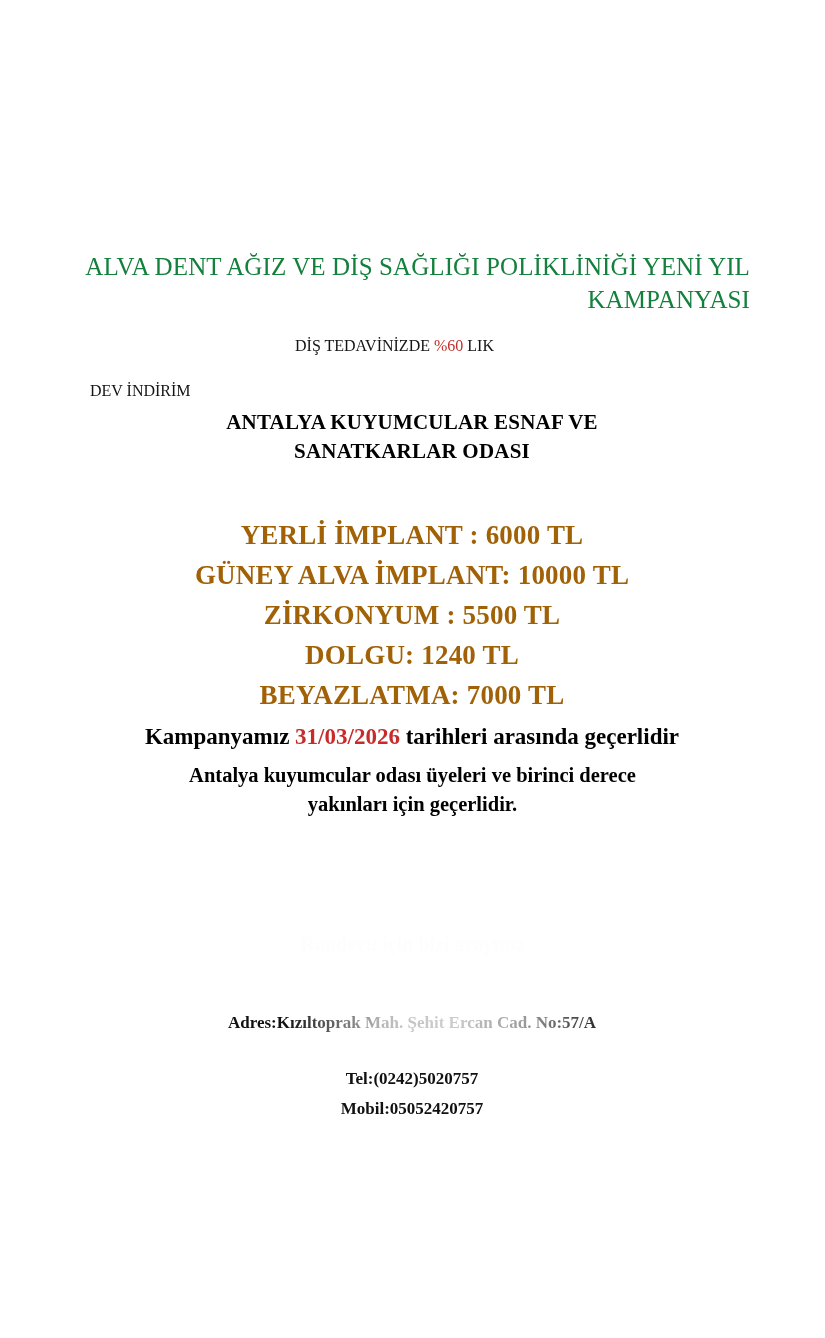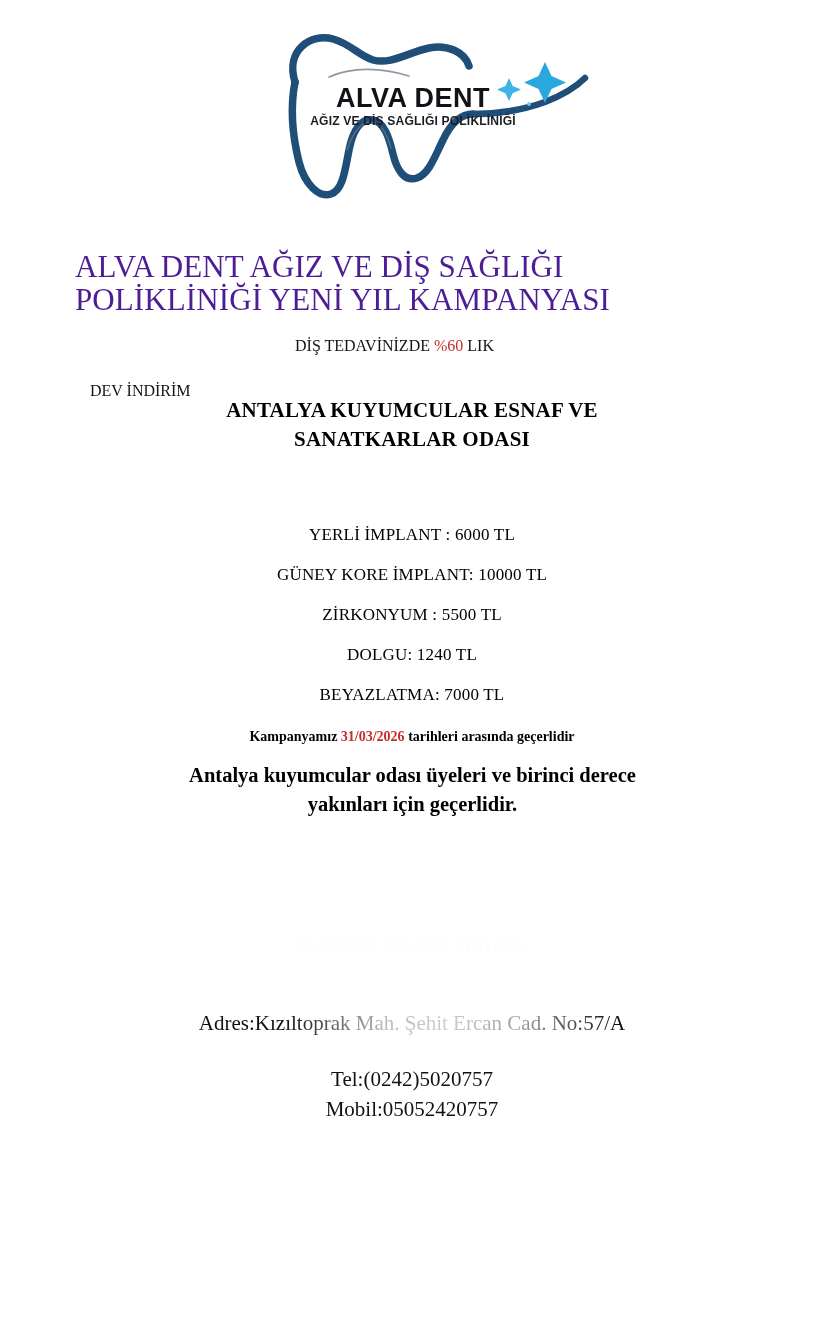--- a/index.html
+++ b/index.html
@@ -73,24 +73,24 @@
     display: block;
     margin-top: 3px;
     white-space: nowrap;
   }
 
   .headline {
     position: absolute;
     left: 75px;
     top: 250px;
     width: 675px;
-    text-align: left;
-    font-size: 31px;
+    text-align: right;
+    font-size: 25px;
     line-height: 33px;
-    color: #4c1d95;
+    color: #15803d;
     letter-spacing: 0.1px;
   }
 
   .subline {
     position: absolute;
     left: 90px;
     top: 323px;
     width: 645px;
     font-size: 16px;
     line-height: 45px;
@@ -101,54 +101,54 @@
     display: inline-block;
     width: 205px;
   }
   .subline .red {
     color: #C0302B;
   }
 
   .org {
     position: absolute;
     left: 112px;
-    top: 396px;
+    top: 408px;
     width: 600px;
     text-align: center;
     font-weight: bold;
     font-size: 21px;
     line-height: 29px;
     color: #000000;
     letter-spacing: 0.2px;
   }
 
   .price-list {
     position: absolute;
     left: 62px;
     top: 515px;
     width: 700px;
     text-align: center;
   }
   .price-line {
-    font-weight: normal;
-    font-size: 17px;
+    font-weight: bold;
+    font-size: 27px;
     line-height: 40px;
-    color: #000000;
+    color: #a16207;
     letter-spacing: 0.2px;
     white-space: nowrap;
   }
 
   .validity {
     position: absolute;
     left: 62px;
     top: 722px;
     width: 700px;
     text-align: center;
     font-weight: bold;
-    font-size: 14px;
+    font-size: 23px;
     line-height: 29px;
     color: #000000;
   }
   .validity .red {
     color: #C72B2B;
   }
 
   .eligibility {
     position: absolute;
     left: 100px;
@@ -191,22 +191,22 @@
   }
 
   .contact {
     position: absolute;
     left: 62px;
     top: 1008px;
     width: 700px;
     text-align: center;
   }
   .contact-line {
-    font-weight: normal;
-    font-size: 21px;
+    font-weight: bold;
+    font-size: 17px;
     line-height: 30px;
     color: #111111;
   }
   .contact-line.addr1 {
     white-space: nowrap;
     background: linear-gradient(
         to right,
         #111111 0%,
         #111111 32%,
         #b9b9b9 46%,
@@ -220,77 +220,35 @@
     -webkit-text-fill-color: transparent;
   }
   .contact-line.tel { margin-top: 26px; }
   .contact-line.mobil { }
 </style>
 </head>
 <body>
 
 <div class="page">
 
-  <div class="logo-block">
-    <div class="logo-inner">
-
-      <svg class="logo-svg" viewBox="0 0 360 185" xmlns="http://www.w3.org/2000/svg">
-
-        <path d="M 62 60
-                 C 52 28, 78 11, 100 17
-                 C 118 22, 126 34, 140 38
-                 C 158 43, 176 30, 196 26
-                 C 214 22, 232 30, 236 44" fill="none" stroke="#1F4E79" stroke-width="7.5" stroke-linecap="round"></path>
-        <path d="M 62 60
-                 C 57 86, 60 116, 66 140
-                 C 72 163, 86 176, 98 172
-                 C 110 168, 112 148, 116 128
-                 C 120 108, 128 96, 140 98
-                 C 151 100, 156 115, 160 132
-                 C 164 149, 172 160, 184 156
-                 C 196 152, 202 134, 210 118
-                 C 218 101, 228 92, 240 92" fill="none" stroke="#1F4E79" stroke-width="7.5" stroke-linecap="round"></path>
-
-        <path d="M 240 92
-                 C 264 92, 290 88, 312 80
-                 C 330 73, 344 64, 352 56" fill="none" stroke="#1F4E79" stroke-width="6.5" stroke-linecap="round"></path>
-
-        <path d="M 96 55 C 120 44, 150 46, 176 54" fill="none" stroke="#6b7683" stroke-width="1.7" stroke-linecap="round" opacity="0.75"></path>
-        <path d="M 114 128 C 120 110, 128 100, 138 100 C 148 100, 154 112, 158 126" fill="none" stroke="#6b7683" stroke-width="1.6" stroke-linecap="round" opacity="0.7"></path>
-
-        <g>
-          <path d="M 312 40 L 318.5 54 L 333 60.5 L 318.5 67 L 312 81 L 305.5 67 L 291 60.5 L 305.5 54 Z" fill="#2BA7E0"></path>
-        </g>
-        <g>
-          <path d="M 276 56 L 279.6 64 L 288 67.6 L 279.6 71.2 L 276 79 L 272.4 71.2 L 264 67.6 L 272.4 64 Z" fill="#3EB3E6"></path>
-        </g>
-        <circle cx="296" cy="82" r="1.9" fill="#7fc6e8"></circle>
-      </svg>
-
-      <div class="logo-text-wrap">
-        <span class="logo-name">ALVA DENT</span>
-        <span class="logo-sub">AĞIZ VE DİŞ SAĞLIĞI POLİKLİNİĞİ</span>
-      </div>
-    </div>
-  </div>
 
   <div class="headline">ALVA DENT AĞIZ VE DİŞ SAĞLIĞI POLİKLİNİĞİ YENİ YIL KAMPANYASI</div>
 
   <div class="subline">
     <span class="indent"></span><span>DİŞ TEDAVİNİZDE </span><span class="red">%60</span><span> LIK</span><br><span>DEV İNDİRİM</span>
   </div>
 
   <div class="org">
     <div>ANTALYA KUYUMCULAR ESNAF VE</div>
     <div>SANATKARLAR ODASI</div>
   </div>
 
   <div class="price-list">
     <div class="price-line">YERLİ İMPLANT : 6000 TL</div>
-    <div class="price-line">GÜNEY KORE İMPLANT: 10000 TL</div>
+    <div class="price-line">GÜNEY ALVA İMPLANT: 10000 TL</div>
     <div class="price-line">ZİRKONYUM : 5500 TL</div>
     <div class="price-line">DOLGU: 1240 TL</div>
     <div class="price-line">BEYAZLATMA: 7000 TL</div>
   </div>
 
   <div class="validity">
     <span>Kampanyamız </span><span class="red">31/03/2026</span><span> tarihleri arasında geçerlidir</span>
   </div>
 
   <div class="eligibility">

